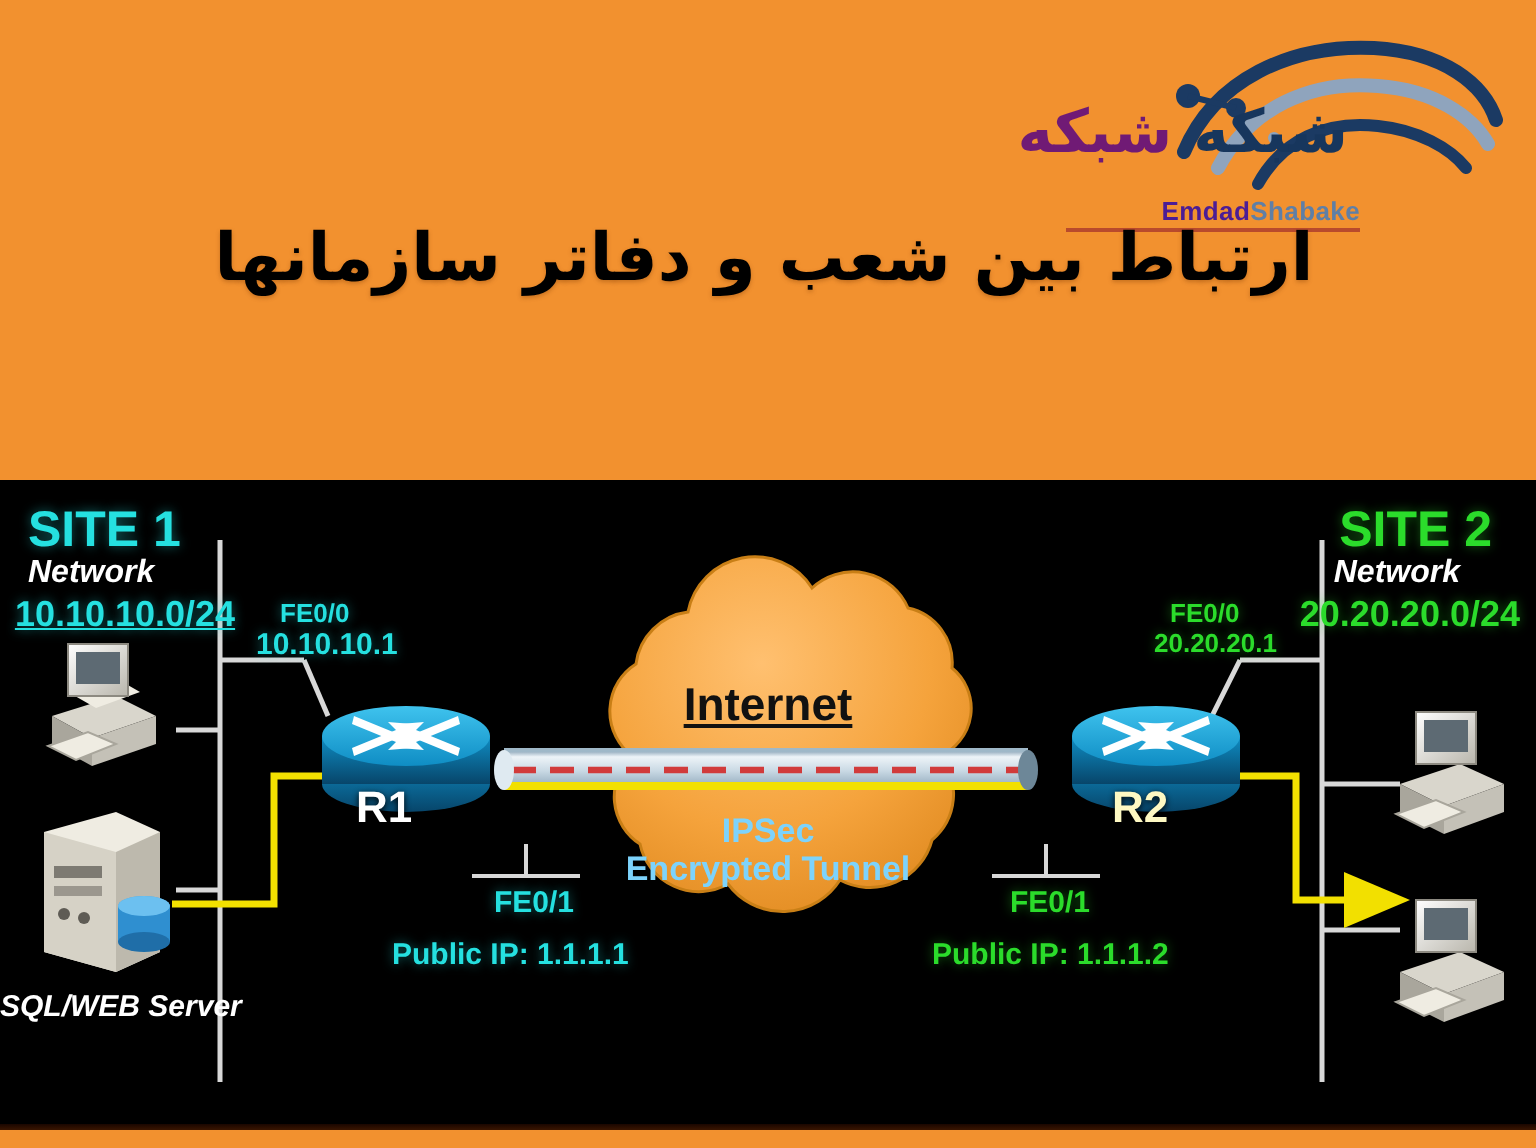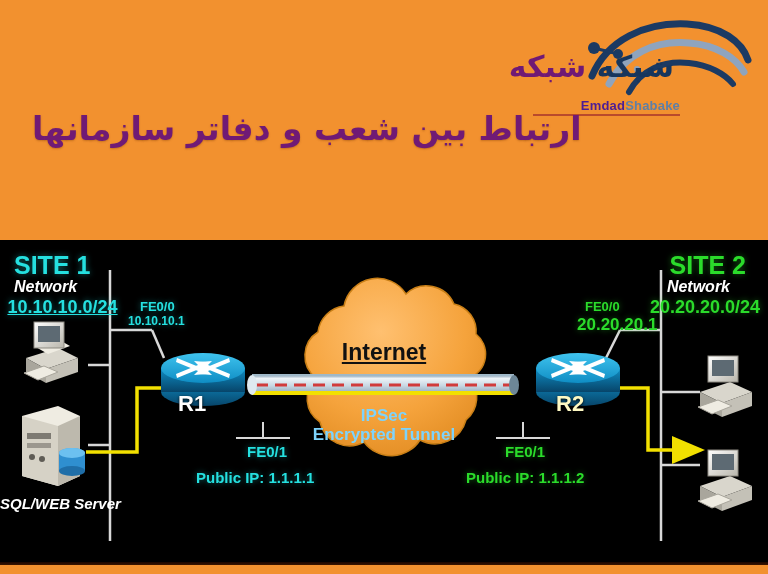--- a/index.html
+++ b/index.html
@@ -24,23 +24,23 @@
   #logo-latin{
     position:absolute;right:72px;top:84px;
     font-size:13px;font-weight:bold;letter-spacing:.2px;white-space:nowrap;
     border-bottom:2px solid #b94a2c;padding-bottom:1px;
   }
   #logo-latin .a{color:#4c1d95;padding-left:48px;}
   #logo-latin .b{color:#5f7fa6;}
 
   #title{
     position:absolute;right:36px;top:108px;width:700px;
-    text-align:left;direction:rtl;
+    text-align:center;direction:rtl;
     font-family:"DejaVu Sans",sans-serif;
-    font-size:33px;font-weight:bold;color:#701a75;
+    font-size:33px;font-weight:bold;color:#000000;
     letter-spacing:0px;line-height:1.25;
     text-shadow:0 1px 2px rgba(120,55,0,.35);
   }
 
   
   #panel{
     position:absolute;left:0;top:240px;width:768px;height:325px;
     background:#000000;overflow:hidden;
   }
   #panel::after{content:"";position:absolute;left:0;right:0;bottom:0;height:3px;
@@ -55,23 +55,23 @@
   .ctr{text-align:center;}
 
   #site1-title{left:14px;top:11px;font-size:25px;}
   #site1-net{left:14px;top:38px;font-size:16px;}
   #site1-cidr{left:0px;top:57px;font-size:18px;width:125px;text-decoration:underline;}
   #site2-title{right:22px;top:11px;font-size:25px;margin-left:28px;}
   #site2-net{right:38px;top:38px;font-size:16px;}
   #site2-cidr{right:8px;top:57px;font-size:18px;}
 
   #fe00-l{left:140px;top:60px;font-size:13px;}
-  #ip-l   {left:128px;top:75px;font-size:12px;}
+  #ip-l   {left:128px;top:75px;font-size:15px;}
   #fe00-r {left:585px;top:60px;font-size:13px;}
-  #ip-r   {left:577px;top:75px;font-size:17px;}
+  #ip-r   {left:577px;top:75px;font-size:13px;}
 
   #fe01-l {left:247px;top:204px;font-size:15px;}
   #pub-l  {left:196px;top:230px;font-size:15px;}
   #fe01-r {left:505px;top:204px;font-size:15px;}
   #pub-r  {left:466px;top:230px;font-size:15px;}
 
   #internet-lbl{left:0;top:100px;width:768px;font-size:23px;}
   #ipsec-lbl   {left:0;top:166px;width:768px;font-size:17px;}
   #tunnel-lbl  {left:0;top:185px;width:768px;font-size:17px;}
 

